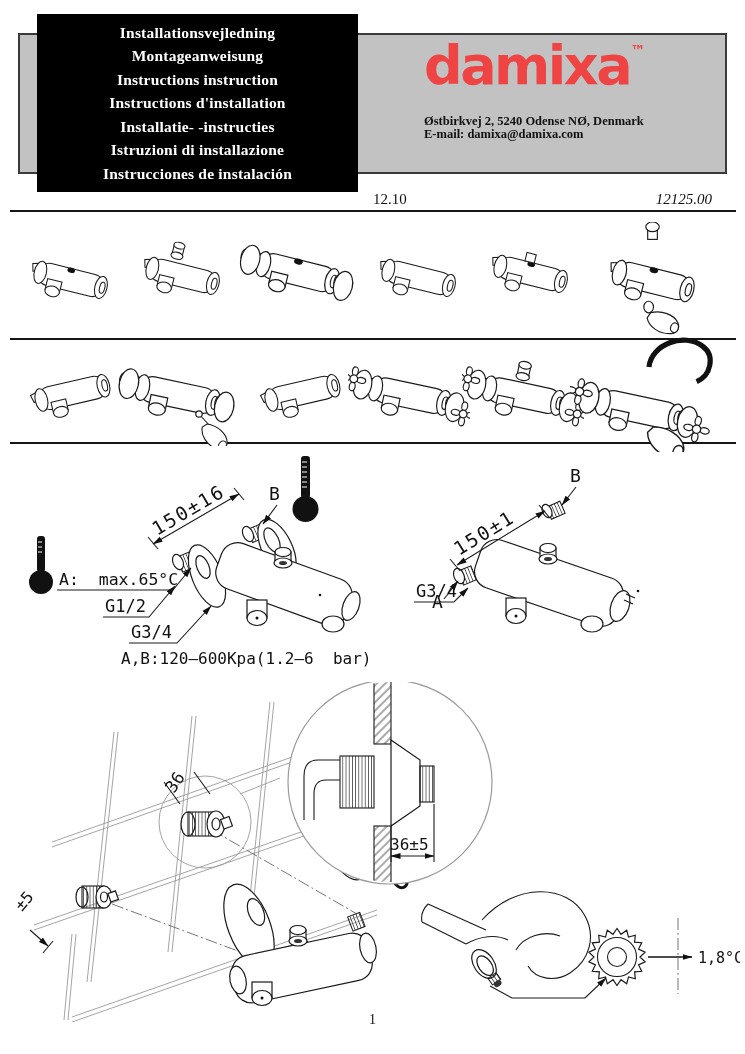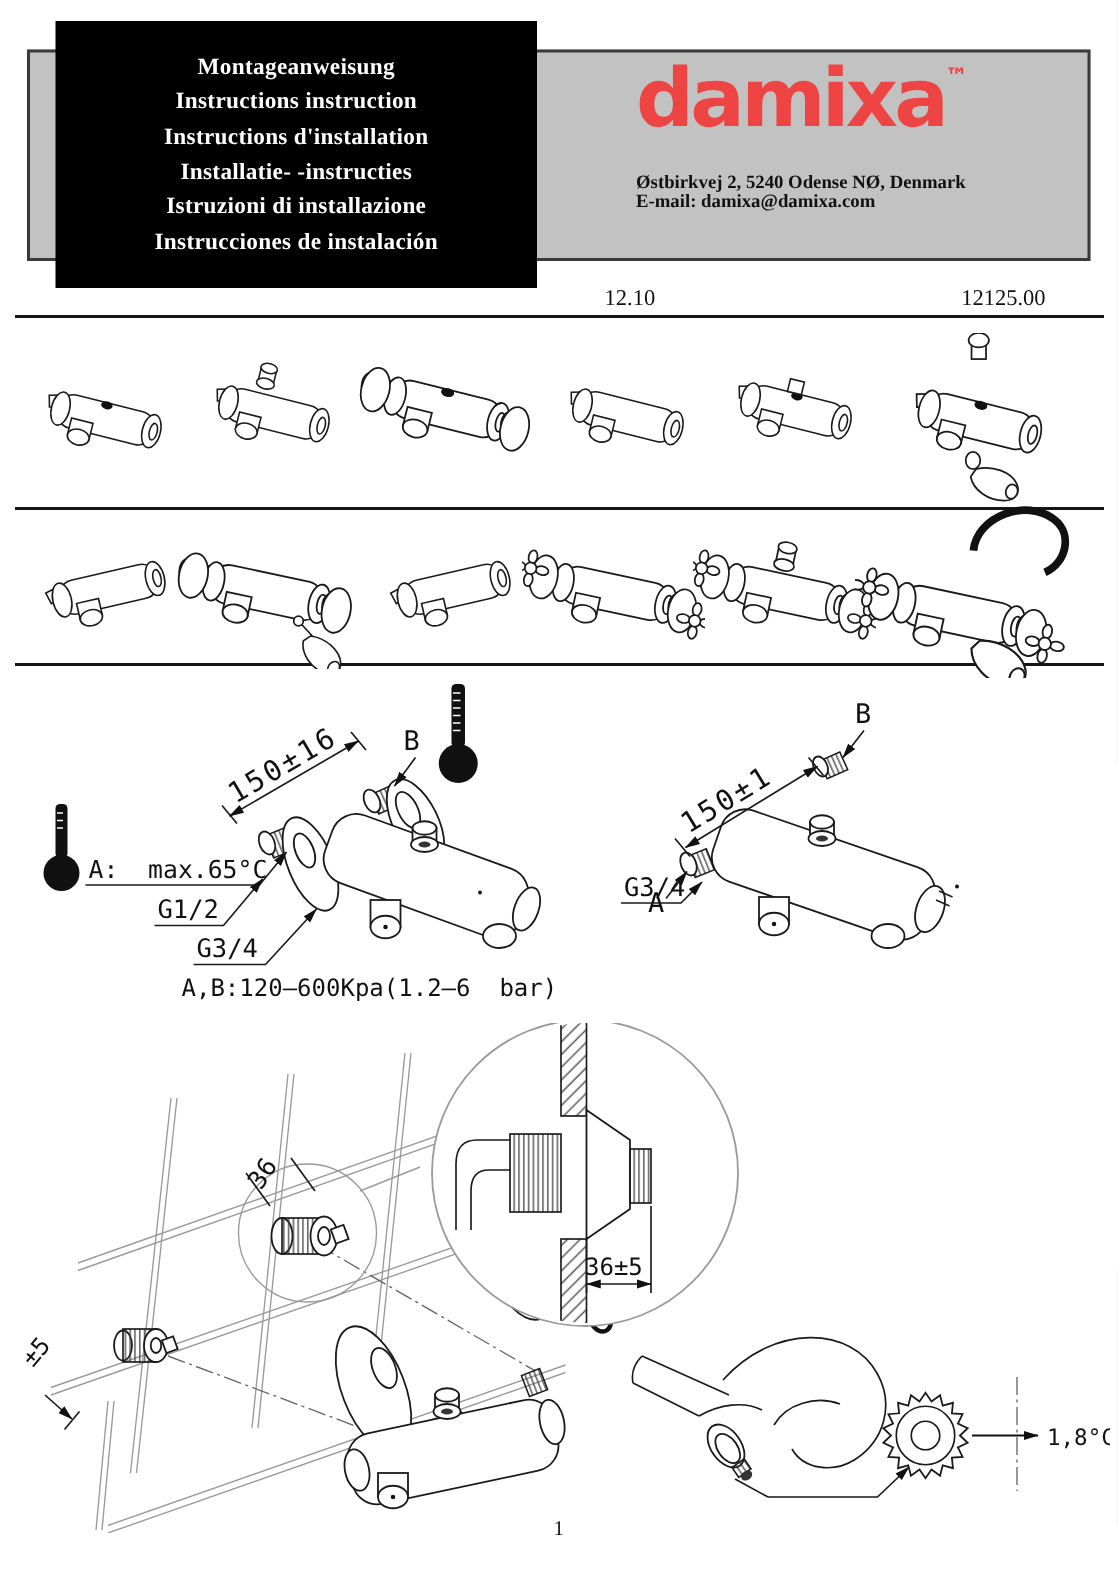--- a/index.html
+++ b/index.html
@@ -9,21 +9,21 @@
   
   .gray-band{left:18px;top:33px;width:709px;height:141px;background:#c2c2c2;border:2px solid #3a3a3a;box-sizing:border-box;}
   .black-box{left:37px;top:14px;width:321px;height:178px;background:#000;color:#fff;
              display:flex;flex-direction:column;justify-content:center;text-align:center;}
   .black-box div{font-size:15.5px;font-weight:bold;line-height:23.4px;letter-spacing:.2px;}
   .brand{left:424px;top:38px;width:300px;}
   .logo{font-family:"DejaVu Sans",sans-serif;font-weight:bold;font-size:54px;line-height:1.05;
         letter-spacing:-2.5px;color:#ef4444;}
   .tm{font-size:15px;vertical-align:28px;letter-spacing:0;font-family:"DejaVu Sans",sans-serif;font-weight:bold;}
   .address{margin-top:20px;font-weight:bold;font-size:12.5px;line-height:13.6px;}
-  .docnum{top:191px;font-size:15px;margin-left:30px;}
+  .docnum{top:191px;font-size:15px;}
   .hrule{left:10px;width:726px;height:2px;background:#151515;}
   
   .thumb{position:absolute;}
   svg text{font-family:"DejaVu Sans Mono",monospace;fill:#111;white-space:pre;}
   .fw{fill:#fff;stroke:#1a1a1a;stroke-width:1.2;}
   .ln{fill:none;stroke:#1a1a1a;stroke-width:1.1;}
   .gray{stroke:#9a9a9a;stroke-width:0.9;fill:none;}
   .axis{stroke:#666;stroke-width:0.9;fill:none;stroke-dasharray:12 3 2 3;}
   .pagenum{left:0;right:0;top:1012px;text-align:center;font-size:14px;}
 </style>
@@ -77,38 +77,39 @@
       </g>
       <g id="mx-hose">
         <path d="M0,14 C2,-8 34,-20 52,-6 C64,3 60,22 46,28" fill="none" stroke="#111" stroke-width="5"></path>
       </g>
     </defs>
   </svg>
 
   <div class="abs gray-band"></div>
 
   <div class="abs black-box">
+    <div>Installationsvejledning</div>
     <div>Montageanweisung</div>
     <div>Instructions instruction</div>
     <div>Instructions d'installation</div>
     <div>Installatie- -instructies</div>
     <div>Istruzioni di installazione</div>
     <div>Instrucciones de instalación</div>
   </div>
 
   <div class="abs brand">
     <div class="logo"><span>damixa</span><span class="tm">™</span></div>
     <div class="address">
       <div>Østbirkvej 2, 5240 Odense NØ, Denmark</div>
       <div>E-mail: damixa@damixa.com</div>
     </div>
   </div>
 
   <div class="abs docnum" style="left:373px;">12.10</div>
-  <div class="abs docnum" style="right:48px;">12125.00</div>
+  <div class="abs docnum" style="right:33px;font-style:italic;">12125.00</div>
 
   <div class="abs hrule" style="top:210px"></div>
   <div class="abs hrule" style="top:338px"></div>
   <div class="abs hrule" style="top:442px"></div>
 
   <svg class="thumb" style="left:18px;top:240px;width:104px;height:84px" viewBox="0 0 120 95">
     <g transform="rotate(14 60 48)">
         <use href="#mx-body"></use>
         <ellipse cx="58" cy="34" rx="4.5" ry="3" fill="#111"></ellipse>
       </g>

